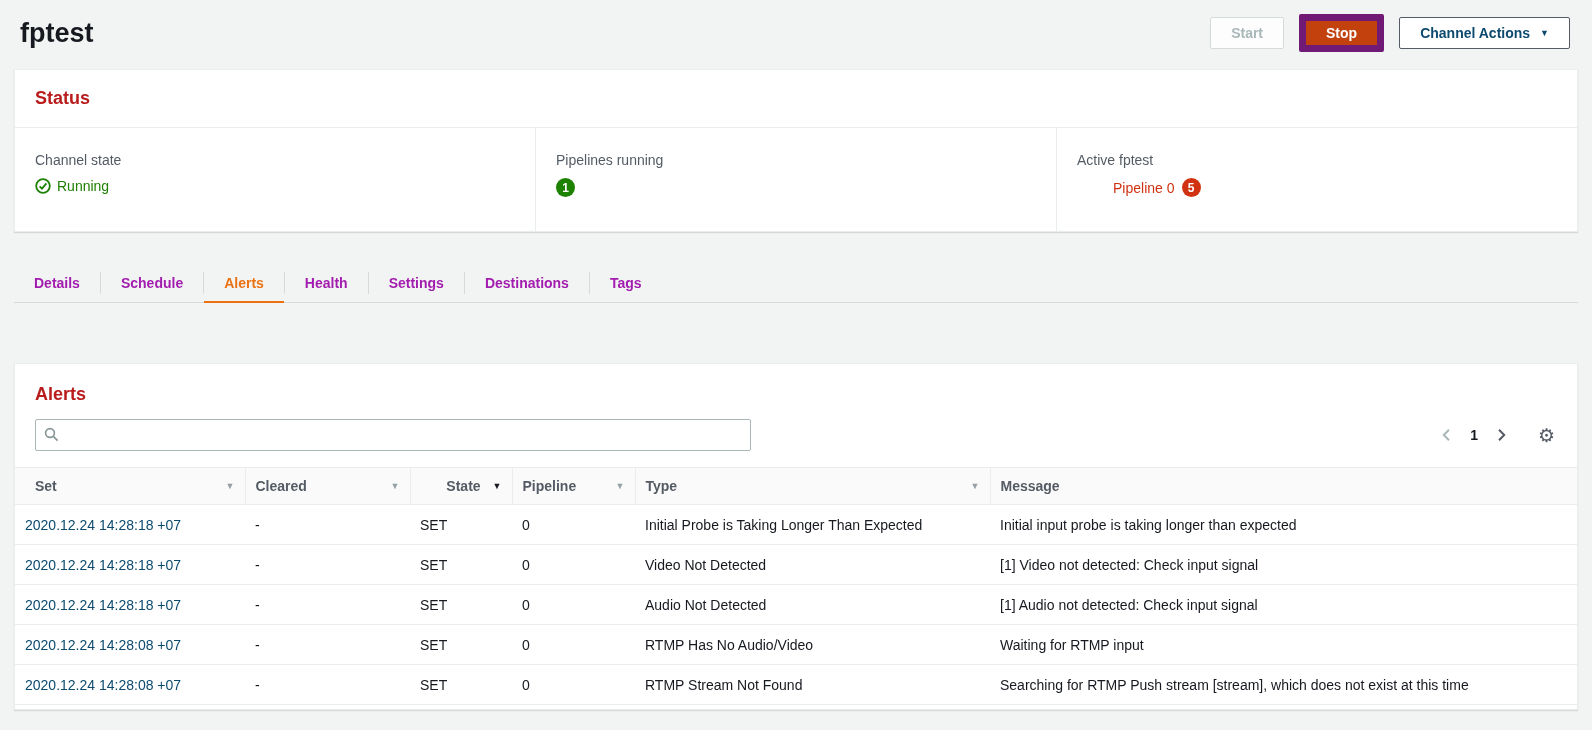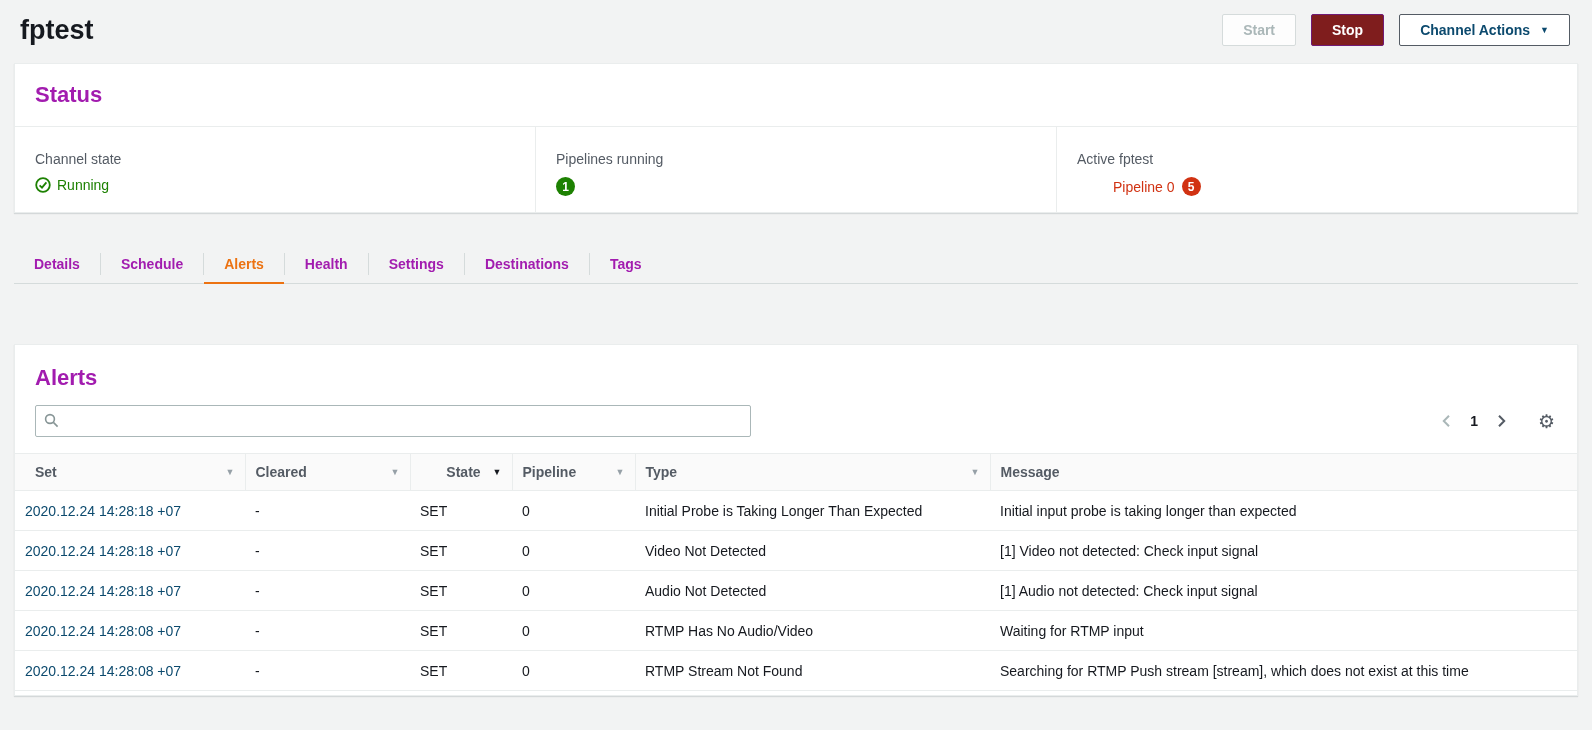--- a/index.html
+++ b/index.html
@@ -27,37 +27,37 @@
     font-family: inherit;
     font-size: 14px;
     font-weight: 700;
     border-radius: 2px;
     cursor: pointer;
     display: inline-flex;
     align-items: center;
     gap: 10px;
   }
   .btn-disabled { background: transparent; border: 1px solid #d5dbdb; color: #aab7b8; cursor: default; background: #fdfdfd; }
-  .btn-primary { background: #7f1d1d; border: 1px solid #701a75; color: #fff; text-align: center; }
+  .btn-primary { background: #c2410c; border: 7px solid #701a75; color: #fff; text-align: center; }
   .btn-normal { background: #fff; border: 1px solid #545b64; color: #0c4a6e; }
   .caret-sm { font-size: 9px; line-height: 1; }
 
   
   .card {
     background: #fff;
     margin: 0 14px;
     border: 1px solid #eaeded;
     box-shadow: 0 1px 1px rgba(0, 28, 36, 0.12);
   }
   .card-header { padding: 18px 20px; border-bottom: 1px solid #eaeded; }
-  .card-title { font-size: 22px; font-weight: 700; color: #a21caf; }
+  .card-title { font-size: 18px; font-weight: 700; color: #b91c1c; }
 
   
   .status-body { display: flex; }
-  .status-col { flex: 1; padding: 24px 20px 16px; }
+  .status-col { flex: 1; padding: 24px 20px 34px; }
   .status-col + .status-col { border-left: 1px solid #eaeded; }
   .status-label { color: #545b64; margin-bottom: 10px; }
   .state-running { display: inline-flex; align-items: center; gap: 6px; color: #1d8102; }
   .badge {
     display: inline-flex; align-items: center; justify-content: center;
     min-width: 19px; height: 19px; padding: 0 5px;
     border-radius: 10px; color: #fff; font-size: 12px; font-weight: 700;
   }
   .badge-green { background: #1d8102; }
   .badge-red { background: #d13212; }

